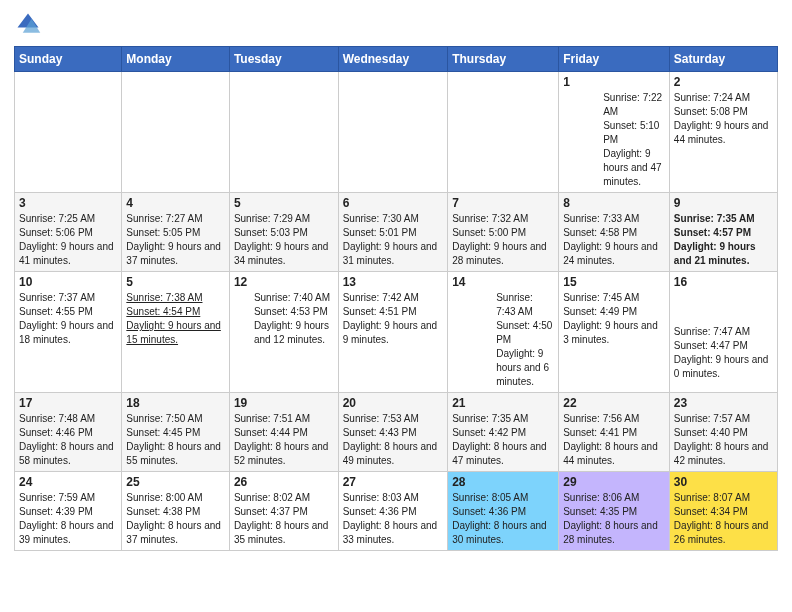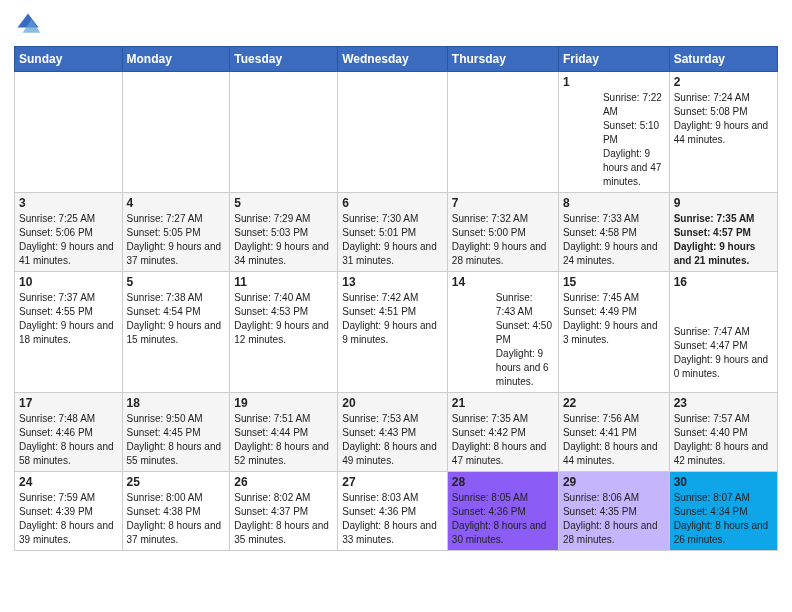--- a/index.html
+++ b/index.html
@@ -203,27 +203,27 @@
         </tr>
         <tr>
           <td style="background: rgb(255, 255, 255);">
             <span class="day-num">10</span>
             <div class="day-info" style="white-space: pre-line;">Sunrise: 7:37 AM
 Sunset: 4:55 PM
 Daylight: 9 hours and 18 minutes.</div>
           </td>
           <td style="background: rgb(255, 255, 255);">
             <span class="day-num">5</span>
-            <div class="day-info" style="white-space: pre-line;">Sunrise: 7:38 AM
+            <div class="day-info" style="white-space: pre-line; text-decoration: underline;">Sunrise: 7:38 AM
 Sunset: 4:54 PM
 Daylight: 9 hours and 15 minutes.</div>
           </td>
           <td style="background: rgb(255, 255, 255);">
-            <span class="day-num">11</span>
-            <div class="day-info" style="white-space: pre-line;">Sunrise: 7:40 AM
+            <span class="day-num">12</span>
+            <div class="day-info" style="white-space: pre-line; margin-left: 20px;">Sunrise: 7:40 AM
 Sunset: 4:53 PM
 Daylight: 9 hours and 12 minutes.</div>
           </td>
           <td style="background: rgb(255, 255, 255);">
             <span class="day-num">13</span>
             <div class="day-info" style="white-space: pre-line;">Sunrise: 7:42 AM
 Sunset: 4:51 PM
 Daylight: 9 hours and 9 minutes.</div>
           </td>
           <td style="background: rgb(255, 255, 255);">
@@ -247,21 +247,21 @@
         </tr>
         <tr>
           <td style="background: rgb(245, 245, 245);">
             <span class="day-num">17</span>
             <div class="day-info" style="white-space: pre-line;">Sunrise: 7:48 AM
 Sunset: 4:46 PM
 Daylight: 8 hours and 58 minutes.</div>
           </td>
           <td style="background: rgb(245, 245, 245);">
             <span class="day-num">18</span>
-            <div class="day-info" style="white-space: pre-line;">Sunrise: 9:50 AM
+            <div class="day-info" style="white-space: pre-line;">Sunrise: 7:50 AM
 Sunset: 4:45 PM
 Daylight: 8 hours and 55 minutes.</div>
           </td>
           <td style="background: rgb(245, 245, 245);">
             <span class="day-num">19</span>
             <div class="day-info" style="white-space: pre-line;">Sunrise: 7:51 AM
 Sunset: 4:44 PM
 Daylight: 8 hours and 52 minutes.</div>
           </td>
           <td style="background: rgb(245, 245, 245);">
@@ -307,33 +307,33 @@
             <div class="day-info" style="white-space: pre-line;">Sunrise: 8:02 AM
 Sunset: 4:37 PM
 Daylight: 8 hours and 35 minutes.</div>
           </td>
           <td style="background: rgb(255, 255, 255);">
             <span class="day-num">27</span>
             <div class="day-info" style="white-space: pre-line;">Sunrise: 8:03 AM
 Sunset: 4:36 PM
 Daylight: 8 hours and 33 minutes.</div>
           </td>
-          <td style="background: #8b5cf6;">
+          <td style="background: #7dd3fc;">
             <span class="day-num">28</span>
             <div class="day-info" style="white-space: pre-line;">Sunrise: 8:05 AM
 Sunset: 4:36 PM
 Daylight: 8 hours and 30 minutes.</div>
           </td>
           <td style="background: #c4b5fd;">
             <span class="day-num">29</span>
             <div class="day-info" style="white-space: pre-line;">Sunrise: 8:06 AM
 Sunset: 4:35 PM
 Daylight: 8 hours and 28 minutes.</div>
           </td>
-          <td style="background: #0ea5e9;">
+          <td style="background: #fde047;">
             <span class="day-num">30</span>
             <div class="day-info" style="white-space: pre-line;">Sunrise: 8:07 AM
 Sunset: 4:34 PM
 Daylight: 8 hours and 26 minutes.</div>
           </td>
         </tr>
       </tbody>
   </table>
 </div>
 

